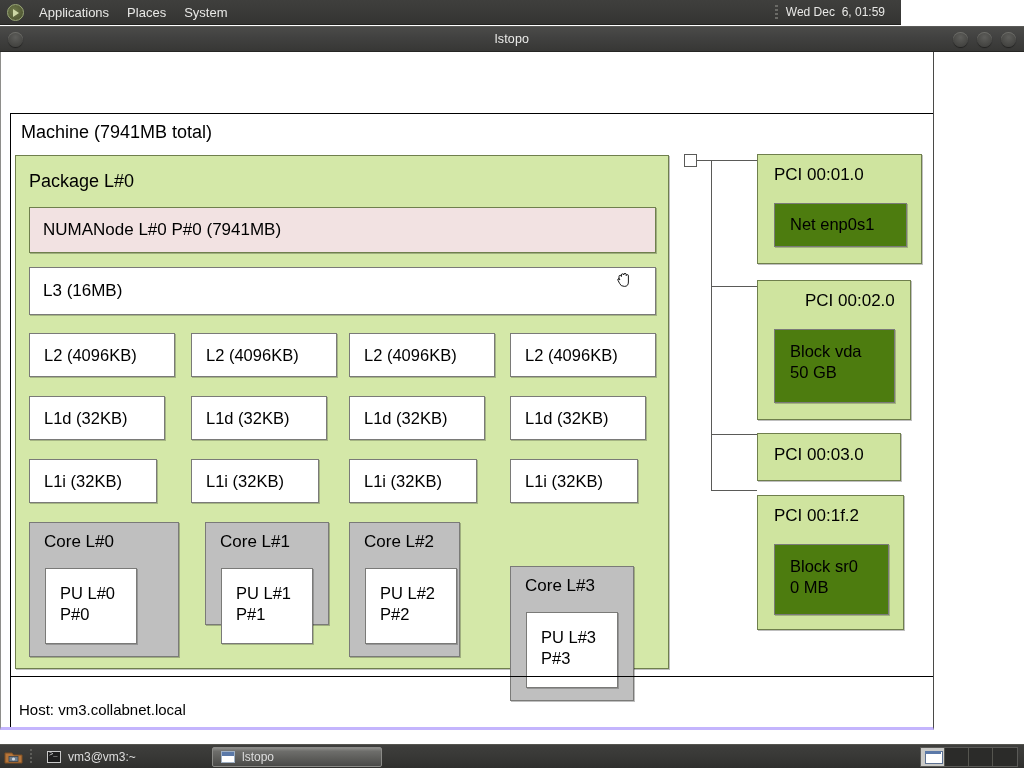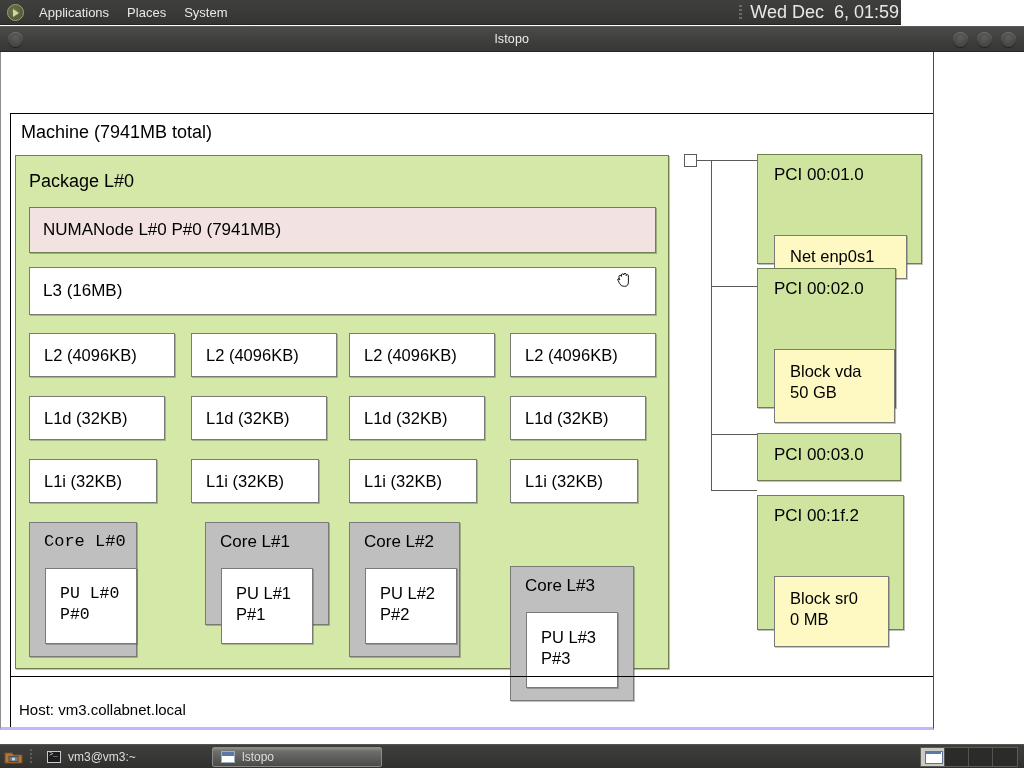--- a/index.html
+++ b/index.html
@@ -32,21 +32,21 @@
     border-left: 6px solid #cdd8a6;
     border-top: 4px solid transparent;
     border-bottom: 4px solid transparent;
   }
   .panel-menu { padding: 2px 8px; margin-right: 2px; cursor: default; }
   .panel-spacer { flex: 1 1 auto; }
   .panel-grip {
     width: 3px; height: 14px; margin-right: 8px;
     background: repeating-linear-gradient(to bottom, #6a6a66 0 2px, transparent 2px 4px);
   }
-  .panel-clock { padding-right: 2px; font-size: 18px; white-space: pre; }
+  .panel-clock { padding-right: 16px; font-size: 12px; white-space: pre; }
 
   
   #app-window {
     position: absolute; left: 0; top: 26px;
     width: 1024px; height: 705px;
   }
   #titlebar {
     position: relative;
     height: 26px; width: 1024px;
     background: linear-gradient(to bottom, #4b4b49 0%, #414140 45%, #373735 100%);
@@ -143,25 +143,24 @@
   }
   .tree-line { background: #5a5a58; }
 
   .pci-box {
     background: #cfe49f; border: 1px solid #6f7f4d;
     box-shadow: 1px 1px 0 rgba(0,0,0,.25);
   }
   .pci-label { font-size: 17px; color: #000; padding: 10px 0 0 16px; }
   .pci-child {
     position: absolute;
-    background: #fef9c3; border: 1px solid #7a7a78;
+    background: #4d7c0f; border: 1px solid #7a7a78;
     box-shadow: 1px 1px 0 rgba(0,0,0,.22);
     font-size: 16.5px; color: #000; line-height: 1.3;
     padding: 11px 0 0 15px;
-    margin-top: 32px;
   }
   .pci-child.center { display: flex; align-items: center; padding: 0 0 0 15px; }
 
   .footer-sep {
     left: 9px; top: 624px; width: 924px; height: 1px; background: #000;
   }
   .host-line { left: 18px; top: 649px; font-size: 15px; color: #000; }
   .date-line { left: 18px; top: 674px; font-size: 16.5px; color: #000; }
 
   
@@ -309,21 +308,21 @@
       <div class="abs cache-box" style="left:190px; top:407px; width:128px; height:44px;">
           <span>L1i (32KB)</span>
         </div>
       <div class="abs cache-box" style="left:348px; top:407px; width:128px; height:44px;">
           <span>L1i (32KB)</span>
         </div>
       <div class="abs cache-box" style="left:509px; top:407px; width:128px; height:44px;">
           <span>L1i (32KB)</span>
         </div>
 
-      <div class="abs core-box" style="left:28px; top:470px; width:108px; height:135px;font-family:Liberation Mono, monospace;">
+      <div class="abs core-box" style="left:28px; top:470px; width:150px; height:135px;">
         <div class="core-label">Core L#0</div>
         <div class="pu-box" style="left:15px; top:45px; width:92px; height:76px;">
           <div>PU L#0</div>
           <div>P#0</div>
         </div>
       </div>
 
       <div class="abs core-box" style="left:196px; top:470px; width:124px; height:103px;margin-left:8px;">
         <div class="core-label">Core L#1</div>
         <div class="pu-box" style="left:15px; top:45px; width:92px; height:76px;">
@@ -358,21 +357,21 @@
       <div class="abs tree-line" style="left:710px; top:382px; width:46px; height:1px;"></div>
       <div class="abs tree-line" style="left:710px; top:438px; width:46px; height:1px;"></div>
 
       <div class="abs pci-box" style="left:756px; top:102px; width:165px; height:110px;">
         <div class="pci-label">PCI 00:01.0</div>
         <div class="pci-child center" style="left:16px; top:48px; width:133px; height:44px;">
           <span>Net enp0s1</span>
         </div>
       </div>
 
-      <div class="abs pci-box" style="left:756px; top:216px; width:139px; height:140px;">
+      <div class="abs pci-box" style="left:756px; top:228px; width:154px; height:140px;padding-left:31px;">
         <div class="pci-label">PCI 00:02.0</div>
         <div class="pci-child" style="left:16px; top:48px; width:121px; height:74px;">
           <div>Block vda</div>
           <div>50 GB</div>
         </div>
       </div>
 
       <div class="abs pci-box" style="left:756px; top:381px; width:144px; height:48px;">
         <div class="pci-label" style="padding-top:11px;">PCI 00:03.0</div>
       </div>

